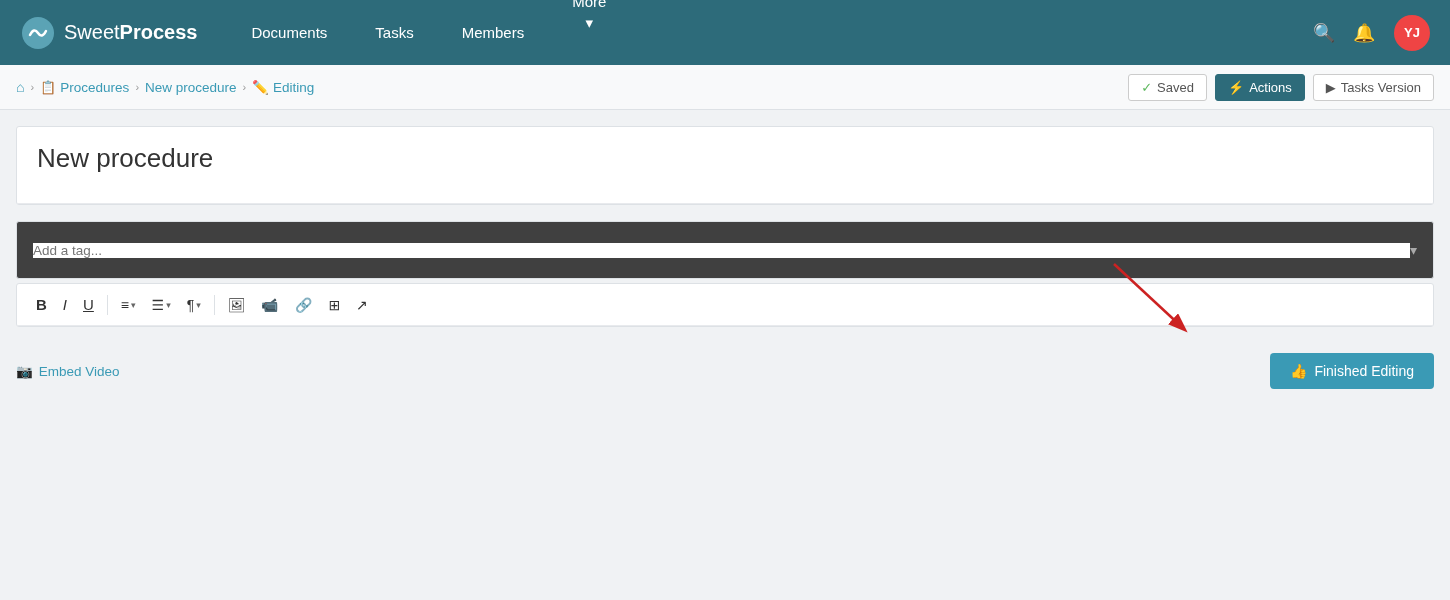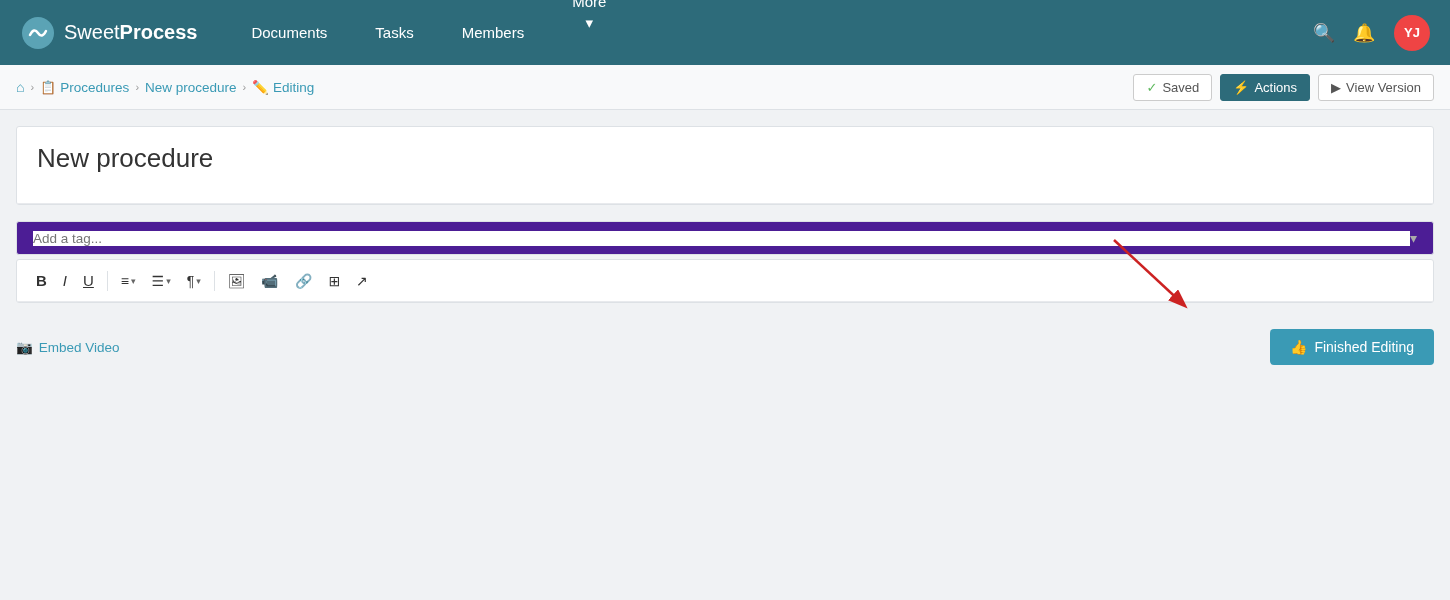--- a/index.html
+++ b/index.html
@@ -159,23 +159,23 @@
       color: #333;
       font-weight: 400;
       resize: none;
       min-height: 40px;
       font-family: inherit;
     }
 
     .tag-area {
       display: flex;
       align-items: center;
-      padding: 8px 16px;
+      padding: 20px 16px;
       border-bottom: 1px solid #e8eaed;
-      background: #4c1d95;
+      background: #404040;
       border: 1px solid #dde1e5;
       border-radius: 3px;
       margin-bottom: 4px;
     }
     .tag-input {
       flex: 1;
       border: none;
       outline: none;
       font-size: 13.5px;
       color: #999;
@@ -336,21 +336,21 @@
     <button class="btn-saved">
       <span class="check">✓</span>
       <span>Saved</span>
     </button>
     <button class="btn-actions">
       <span>⚡</span>
       <span>Actions</span>
     </button>
     <button class="btn-view-version">
       <span>▶</span>
-      <span>View Version</span>
+      <span>Tasks Version</span>
     </button>
   </div>
 </div>
 
 <div class="page-wrapper">
 
   <div class="editor-container">
     <div class="title-area">
       <textarea class="title-input" rows="1" placeholder="New procedure" style="height: 40px;">New procedure</textarea>
     </div>

